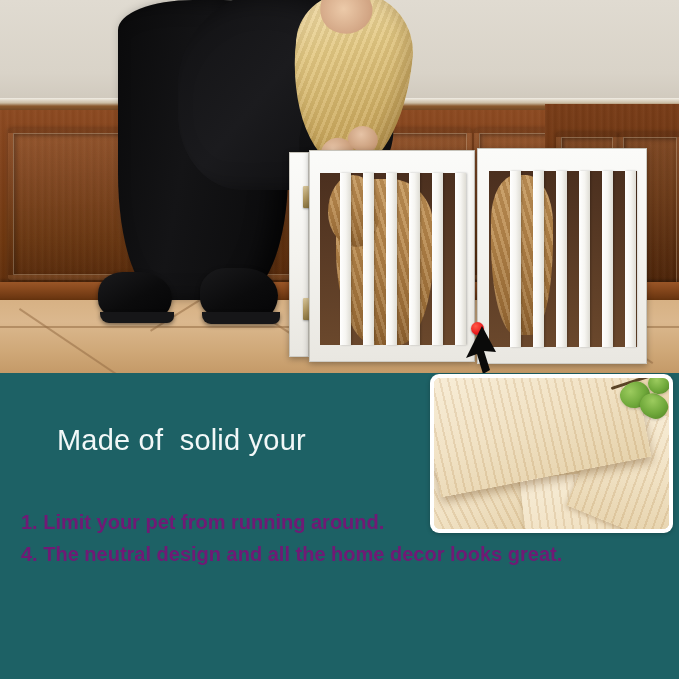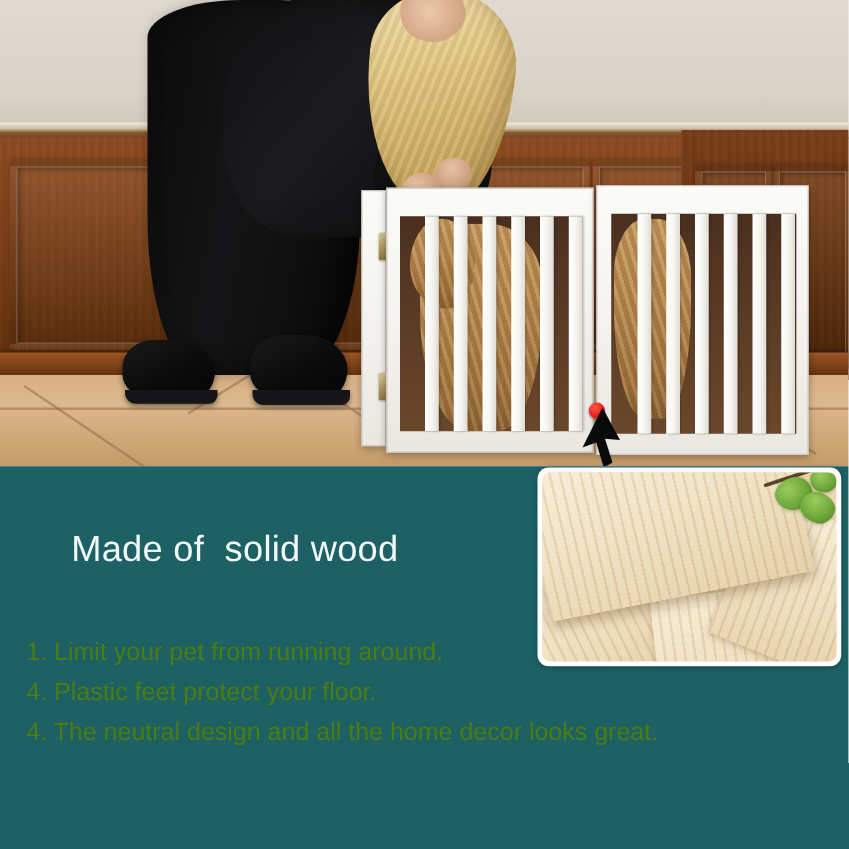--- a/index.html
+++ b/index.html
@@ -201,23 +201,23 @@
     white-space: pre;
   }
   .feature-list {
     position: absolute;
     left: 21px; top: 506px;
     width: 620px;
     margin: 0; padding: 0;
     list-style: none;
   }
   .feature-list li {
-    color: #4d7c0f;
+    color: #701a75;
     font-size: 20px;
-    font-weight: 400;
+    font-weight: 700;
     line-height: 32px;
     white-space: nowrap;
   }
 
   
   .inset-wrap {
     position: absolute;
     left: 430px; top: 374px;
     width: 243px; height: 159px;
     background: #ffffff;
@@ -336,25 +336,24 @@
 
     <div class="red-dot" style="left:471px; top:322px;"></div>
     <svg width="60" height="58" viewBox="0 0 60 58" style="position:absolute; left:452px; top:318px;">
       <path d="M30 8 L14 40 L25 36 L31 56 L38 52 L32 33 L44 34 Z" fill="#0a0a0a"></path>
     </svg>
 
   </div>
 
   <div class="teal"></div>
 
-  <div class="headline">Made of  solid wood</div>
+  <div class="headline">Made of  solid your</div>
 
   <ul class="feature-list">
     <li>1. Limit your pet from running around.</li>
-    <li>4. Plastic feet protect your floor.</li>
     <li>4. The neutral design and all the home decor looks great.</li>
   </ul>
 
   <div class="inset-wrap">
     <div class="inset-photo">
       <div class="board" style="left:-20px; top:52px; width:150px; height:110px; transform:rotate(-24deg);"></div>
       <div class="board" style="left:90px; top:92px; width:180px; height:90px; transform:rotate(-6deg);"></div>
       <div class="board" style="left:150px; top:36px; width:130px; height:120px; transform:rotate(22deg);"></div>
       <div class="board" style="left:-6px; top:-18px; width:214px; height:118px; transform:rotate(-11deg); box-shadow:0 5px 10px rgba(110,76,34,0.40);"></div>
       <div class="board-edge" style="left:6px; top:86px; width:212px; height:9px; transform:rotate(-11deg);"></div>

